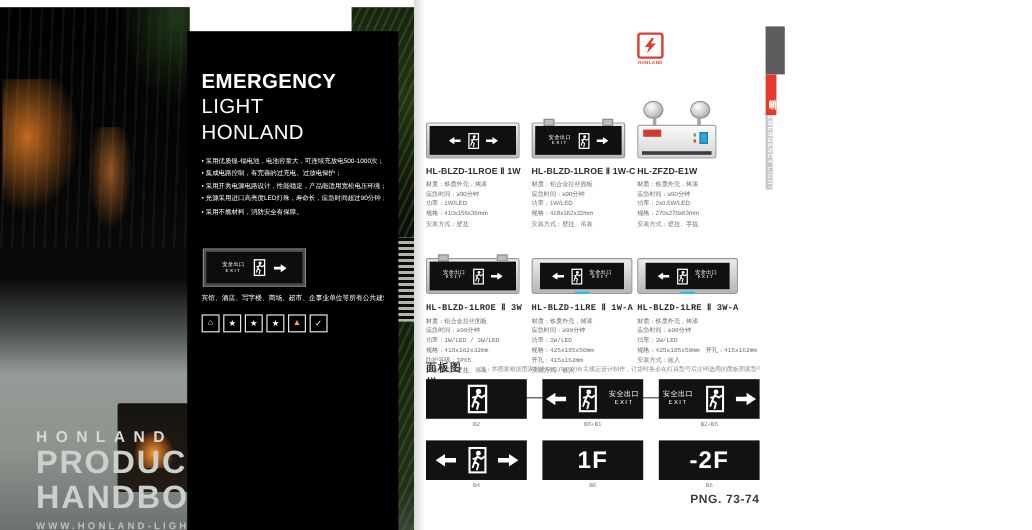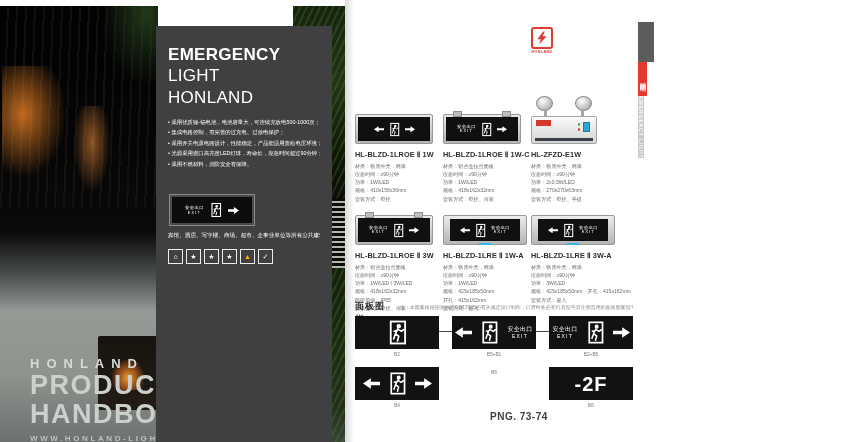--- a/index.html
+++ b/index.html
@@ -46,21 +46,21 @@
   }
   
   .cover-title { position:absolute; left:30px; top:356px; color:#ccd0cd; }
   .cover-brand { font-size:13px; letter-spacing:7px; font-weight:600; color:#d6d9d6; }
   .cover-big { font-size:27px; font-weight:700; letter-spacing:1.5px; line-height:1.08; color:#ccd0cd; }
   .cover-site { font-size:8px; letter-spacing:2.6px; font-weight:700; color:#bdc1be; margin-top:5px; }
 
   
   .red-panel {
     position:absolute; left:156px; top:26px; width:176px; height:416px;
-    background:#404040; color:#fff; box-sizing:border-box; padding:18px 12px 0 12px;
+    background:#000000; color:#fff; box-sizing:border-box; padding:31px 12px 0 12px;
   }
   .rp-title { font-size:17px; font-weight:800; letter-spacing:.3px; line-height:1.25; }
   .rp-title .light { font-weight:300; }
   .rp-sub { font-size:13px; font-weight:700; letter-spacing:1px; margin-top:12px; }
   .rp-feats { margin-top:9px; }
   .rp-feats div { font-size:5.4px; line-height:1.95; white-space:nowrap; overflow:hidden; }
   .rp-feats div::before { content:"• "; }
   .cover-sign {
     margin:26px 0 0 2px; width:84px; height:30px; background:#0d0d0d;
     border:2px solid #4a4a4a; outline:1px solid #8a8a8a;
@@ -94,22 +94,22 @@
   .tab-red { height:34px; background:#e23a2e; color:#fff;
     writing-mode:vertical-rl; text-orientation:upright;
     font-size:6.5px; letter-spacing:1px; display:flex; align-items:center; justify-content:center; }
   .tab-gray { height:62px; background:#c8c8c8; color:#ffffff;
     writing-mode:vertical-rl; font-size:5.5px; letter-spacing:.6px;
     display:flex; align-items:center; justify-content:center; font-weight:700; }
   .tab-gray .light { font-weight:300; }
 
   
   .prow { position:absolute; display:flex; }
-  .prow1 { left:355px; top:96px; }
-  .prow2 { left:355px; top:201px; }
+  .prow1 { left:355px; top:84px; }
+  .prow2 { left:355px; top:201px;font-family:Liberation Mono, monospace; }
   .card { width:88px; }
   .card.wide { width:102px; }
   .card .img { height:48px; display:flex; align-items:flex-end; }
   .prow2 .card .img { height:44px; }
   .model { font-size:7.3px; font-weight:700; color:#2d2d2d; margin:6px 0 3px 0; letter-spacing:.1px; }
   .specs div { font-size:5.1px; color:#6b6b6b; line-height:1.6; white-space:nowrap; }
 
   .sign { width:78px; height:30px; background:linear-gradient(180deg,#ececec,#b5b5b5);
     border:1px solid #989898; border-radius:2px; padding:2px; box-sizing:border-box; position:relative; }
   .sign-inner { width:100%; height:100%; background:#101010; display:flex;
@@ -158,21 +158,21 @@
   .cover-sign .ic-man { width:16px; height:16px; }
   .cover-sign .ic-arrow { width:11px; height:7px; }
   .sample-panel .ic-man { width:25px; height:25px; }
   .sample-panel .ic-arrow { width:17px; height:11px; }
   .exit-txt { color:#fff; text-align:center; line-height:1.2; }
   .exit-txt .cn { font-size:4.4px; letter-spacing:.3px; }
   .exit-txt .en { font-size:3.8px; letter-spacing:1.2px; }
   .sample-panel .exit-txt .cn { font-size:6px; }
   .sample-panel .exit-txt .en { font-size:5px; }
 
-  .pagenum { position:absolute; left:490px; top:411px; width:143px; text-align:left;
+  .pagenum { position:absolute; left:490px; top:411px; width:143px; text-align:right;
     font-size:10px; font-weight:800; color:#3c3c3c; letter-spacing:.5px; }
 
   .defs { position:absolute; width:0; height:0; overflow:hidden; }
 </style>
 </head>
 <body>
 
 <svg class="defs" aria-hidden="true">
   <defs>
     <symbol id="sym-man" viewBox="0 0 32 32">
@@ -490,20 +490,23 @@
       <svg class="ic-man">
           <use href="#sym-man"></use>
         </svg>
       <svg class="ic-arrow">
           <use href="#sym-arrow-right"></use>
         </svg>
     </div>
     <div class="sample-label">B4</div>
   </div>
   <div class="sample">
+    <div class="sample-panel">
+      <span class="floor-txt">1F</span>
+    </div>
     <div class="sample-label">B6</div>
   </div>
   <div class="sample">
     <div class="sample-panel">
       <span class="floor-txt">-2F</span>
     </div>
     <div class="sample-label">B6</div>
   </div>
 </div>
 

